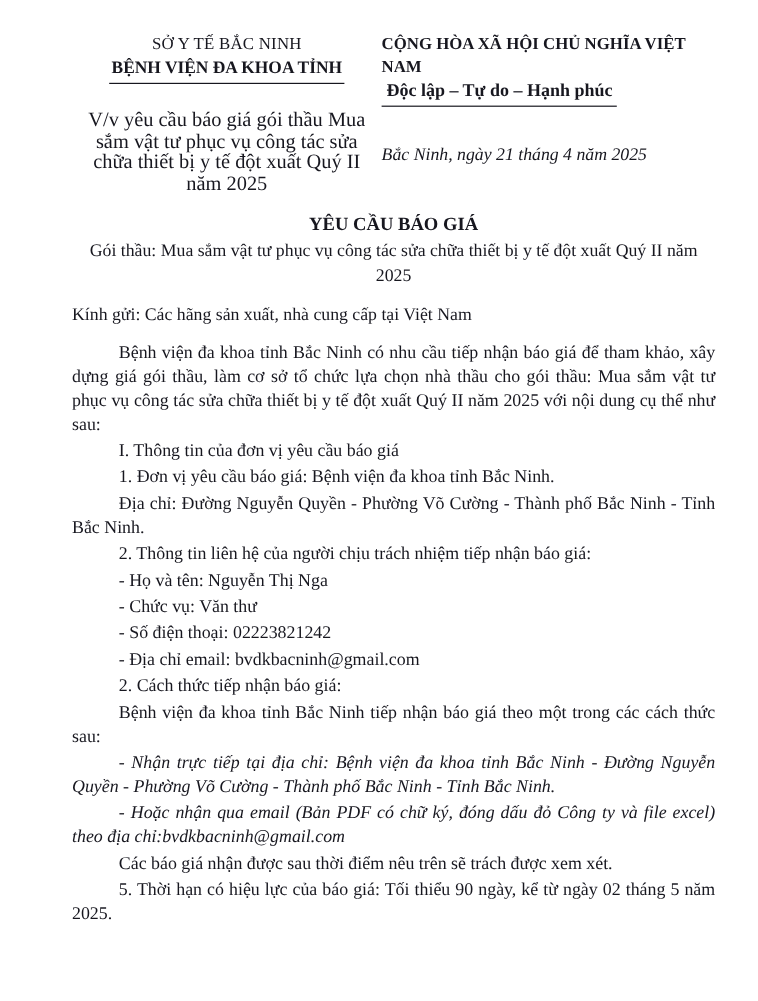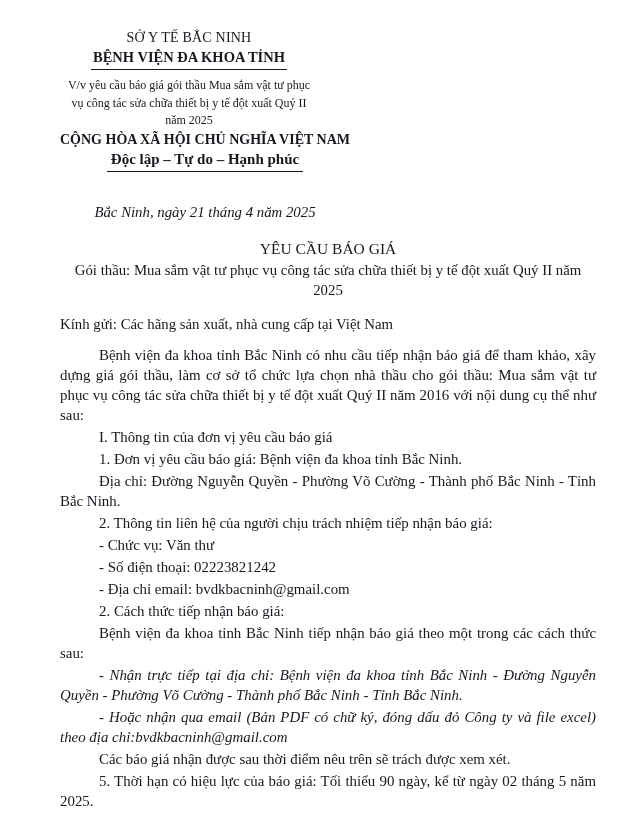--- a/index.html
+++ b/index.html
@@ -17,31 +17,30 @@
   .page {
     box-sizing: border-box;
     width: 632px;
     height: 834px;
     padding: 28px 36px 0 60px;
     background: #ffffff;
   }
   
   .hdr {
     display: flex;
-    flex-direction: column;
+    flex-direction: row;
     align-items: flex-start;
   }
   .hdr-left {
     width: 258px;
     text-align: center;
     flex: 0 0 auto;
   }
   .hdr-right {
     flex: 1 1 auto;
-    text-align: center;
   }
   .org-parent {
     font-size: 14px;
     line-height: 19px;
     letter-spacing: 0.2px;
   }
   .org-name {
     font-size: 14.5px;
     font-weight: bold;
     line-height: 20px;
@@ -50,23 +49,23 @@
     display: inline-block;
     border-bottom: 1.4px solid #17171f;
     padding: 0 2px 2px 2px;
   }
   .doc-number {
     margin-top: 13px;
     font-size: 14.5px;
     line-height: 20px;
   }
   .doc-subject {
-    margin: 7px auto 0 auto;
+    margin: 21px auto 0 auto;
     width: 252px;
-    font-size: 12px;
+    font-size: 17px;
     line-height: 17.5px;
     text-align: center;
   }
   .country-name {
     font-size: 14px;
     font-weight: bold;
     line-height: 19px;
   }
   .motto {
     font-size: 15px;
@@ -82,21 +81,21 @@
     margin-top: 30px;
     font-size: 14.8px;
     font-style: italic;
     line-height: 20px;
   }
   
   .doc-title {
     margin-top: 16px;
     text-align: center;
     font-size: 15.5px;
-    font-weight: normal;
+    font-weight: bold;
     line-height: 21px;
   }
   .doc-subtitle {
     margin: 1px auto 0 auto;
     text-align: center;
     font-size: 14.8px;
     line-height: 20.5px;
   }
   .salutation {
     margin-top: 13px;
@@ -138,25 +137,26 @@
       </div>
       <div class="place-date">Bắc Ninh, ngày 21 tháng 4 năm 2025</div>
     </div>
   </div>
 
   <div class="doc-title">YÊU CẦU BÁO GIÁ</div>
   <div class="doc-subtitle">Gói thầu: Mua sắm vật tư phục vụ công tác sửa chữa thiết bị y tế đột xuất Quý II năm 2025</div>
   <div class="salutation">Kính gửi: Các hãng sản xuất, nhà cung cấp tại Việt Nam</div>
 
   <div class="body">
-    <p>Bệnh viện đa khoa tỉnh Bắc Ninh có nhu cầu tiếp nhận báo giá để tham khảo, xây dựng giá gói thầu, làm cơ sở tổ chức lựa chọn nhà thầu cho gói thầu: Mua sắm vật tư phục vụ công tác sửa chữa thiết bị y tế đột xuất Quý II năm 2016 với nội dung cụ thể như sau:</p>
+    <p>Bệnh viện đa khoa tỉnh Bắc Ninh có nhu cầu tiếp nhận báo giá để tham khảo, xây dựng giá gói thầu, làm cơ sở tổ chức lựa chọn nhà thầu cho gói thầu: Mua sắm vật tư phục vụ công tác sửa chữa thiết bị y tế đột xuất Quý II năm 2025 với nội dung cụ thể như sau:</p>
     <p class="bold">I. Thông tin của đơn vị yêu cầu báo giá</p>
     <p>1. Đơn vị yêu cầu báo giá: Bệnh viện đa khoa tỉnh Bắc Ninh.</p>
     <p>Địa chỉ: Đường Nguyễn Quyền - Phường Võ Cường - Thành phố Bắc Ninh - Tỉnh Bắc Ninh.</p>
     <p>2. Thông tin liên hệ của người chịu trách nhiệm tiếp nhận báo giá:</p>
+    <p>- Họ và tên: Nguyễn Thị Nga</p>
     <p>- Chức vụ: Văn thư</p>
     <p>- Số điện thoại: 02223821242</p>
     <p>- Địa chỉ email: bvdkbacninh@gmail.com</p>
     <p>2. Cách thức tiếp nhận báo giá:</p>
     <p>Bệnh viện đa khoa tỉnh Bắc Ninh tiếp nhận báo giá theo một trong các cách thức sau:</p>
     <p class="italic">- Nhận trực tiếp tại địa chỉ: Bệnh viện đa khoa tỉnh Bắc Ninh - Đường Nguyễn Quyền - Phường Võ Cường - Thành phố Bắc Ninh - Tỉnh Bắc Ninh.</p>
     <p class="italic">- Hoặc nhận qua email (Bản PDF có chữ ký, đóng dấu đỏ Công ty và file excel) theo địa chỉ:bvdkbacninh@gmail.com</p>
     <p>Các báo giá nhận được sau thời điểm nêu trên sẽ trách được xem xét.</p>
     <p>5. Thời hạn có hiệu lực của báo giá: Tối thiểu 90 ngày, kể từ ngày 02 tháng 5 năm 2025.</p>
   </div>

